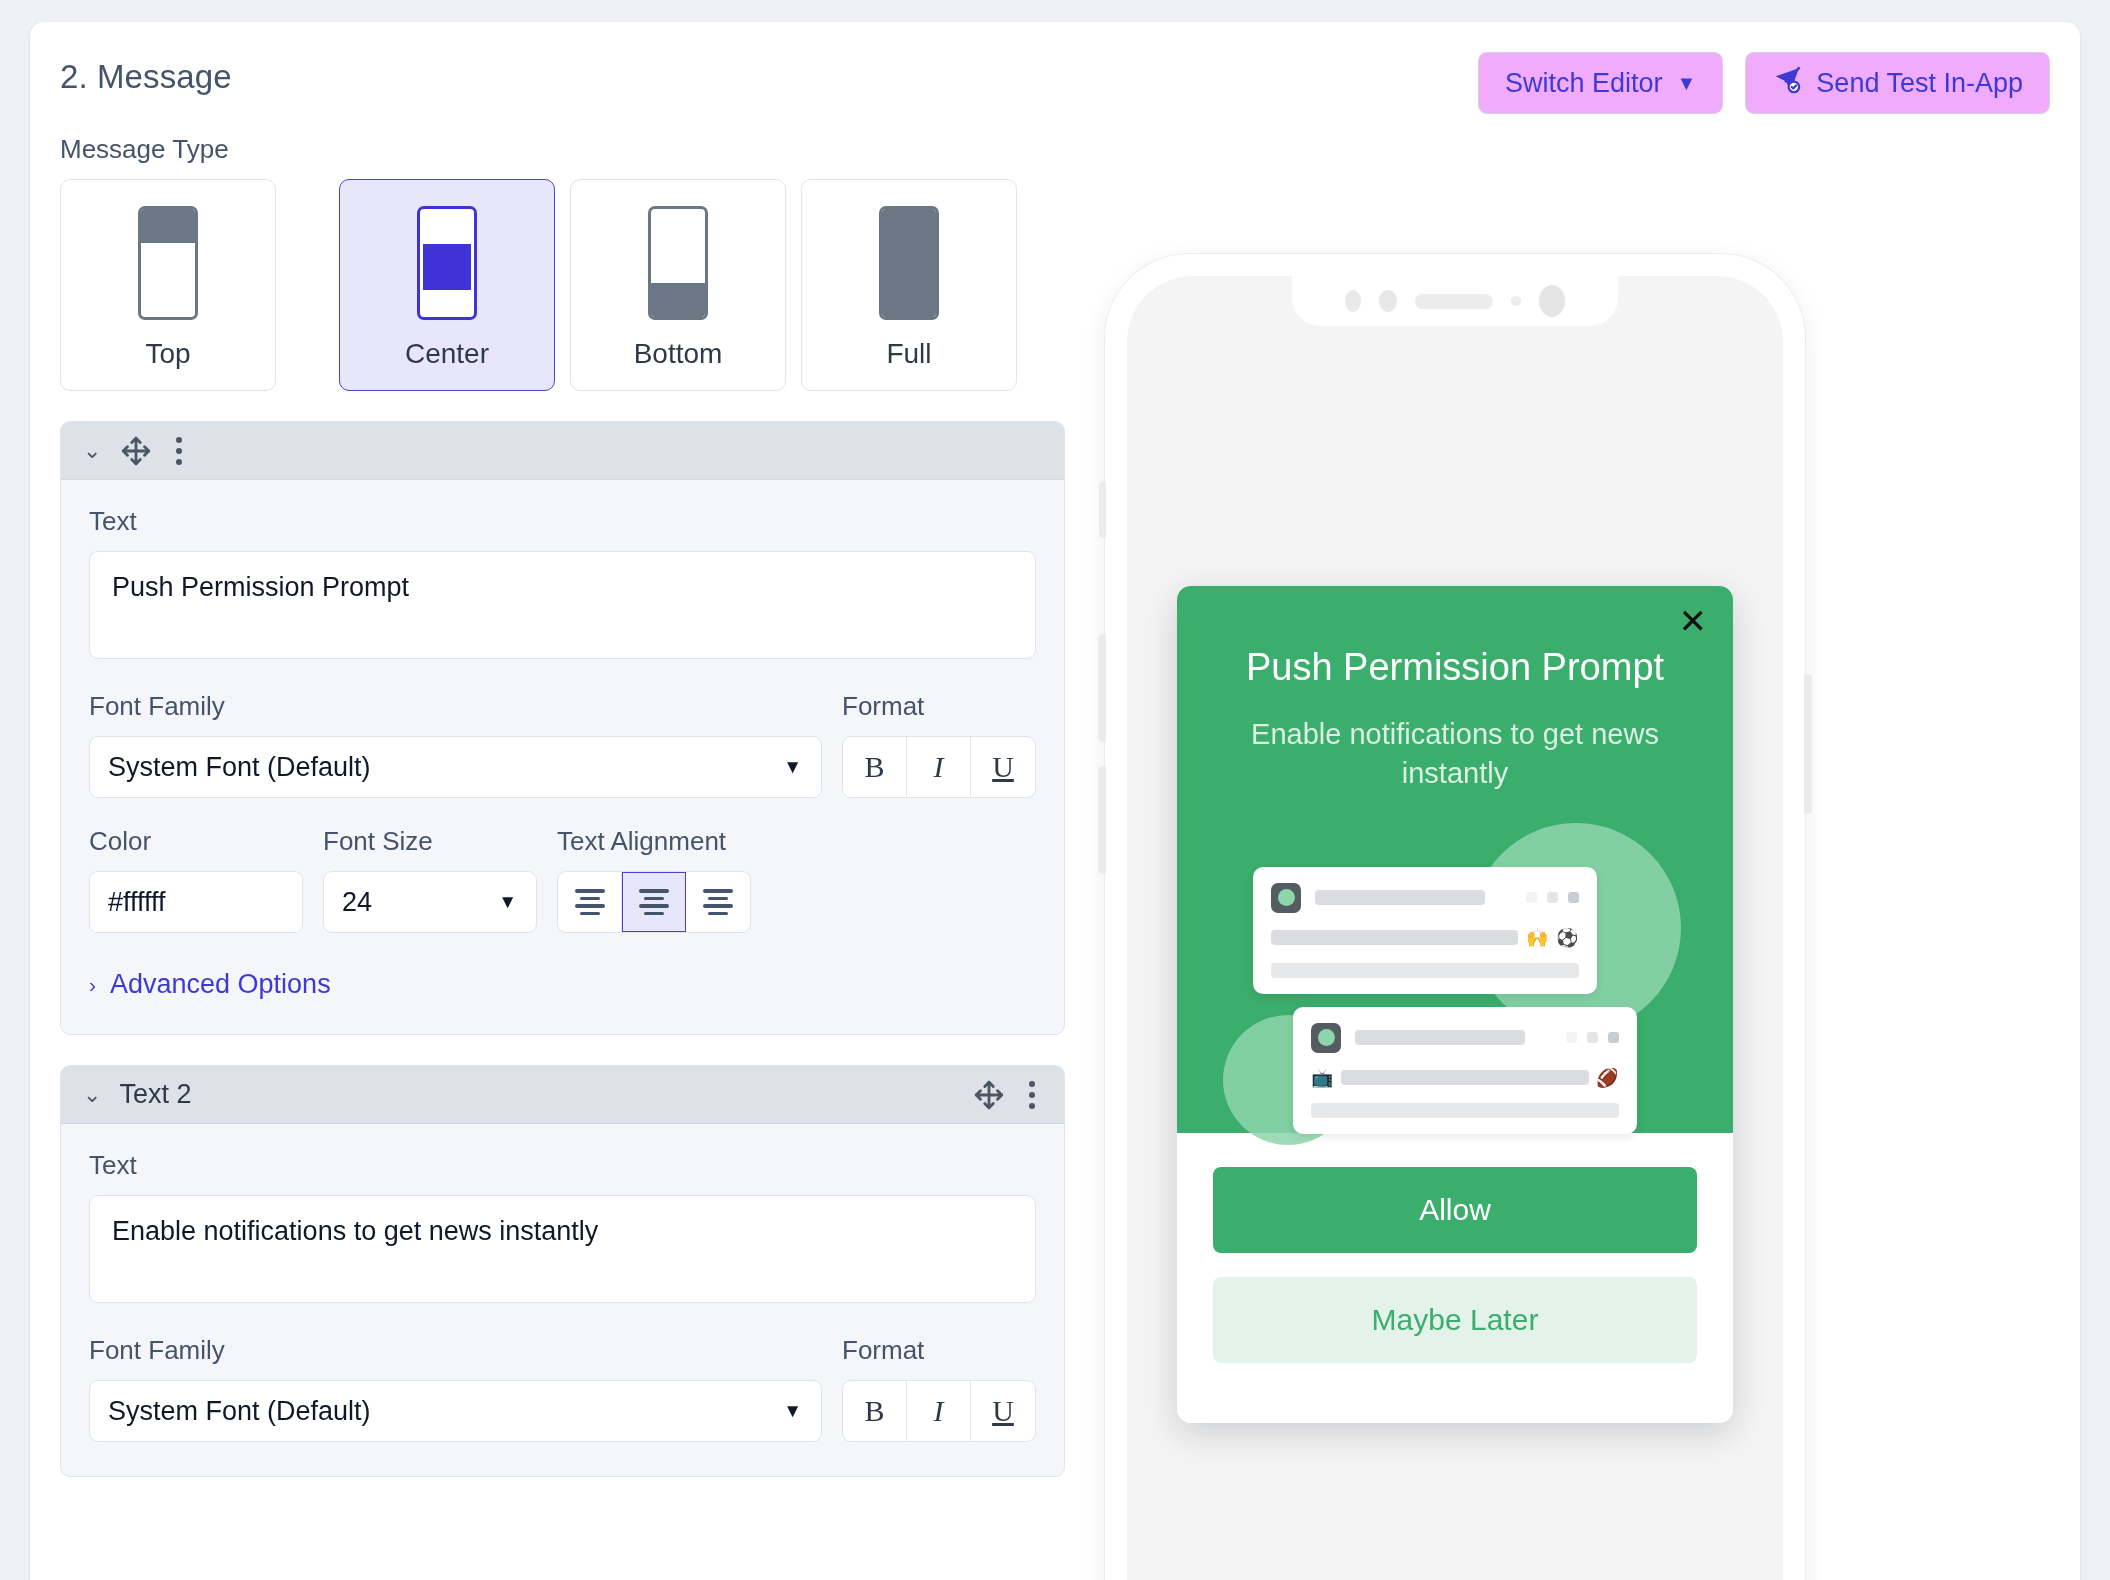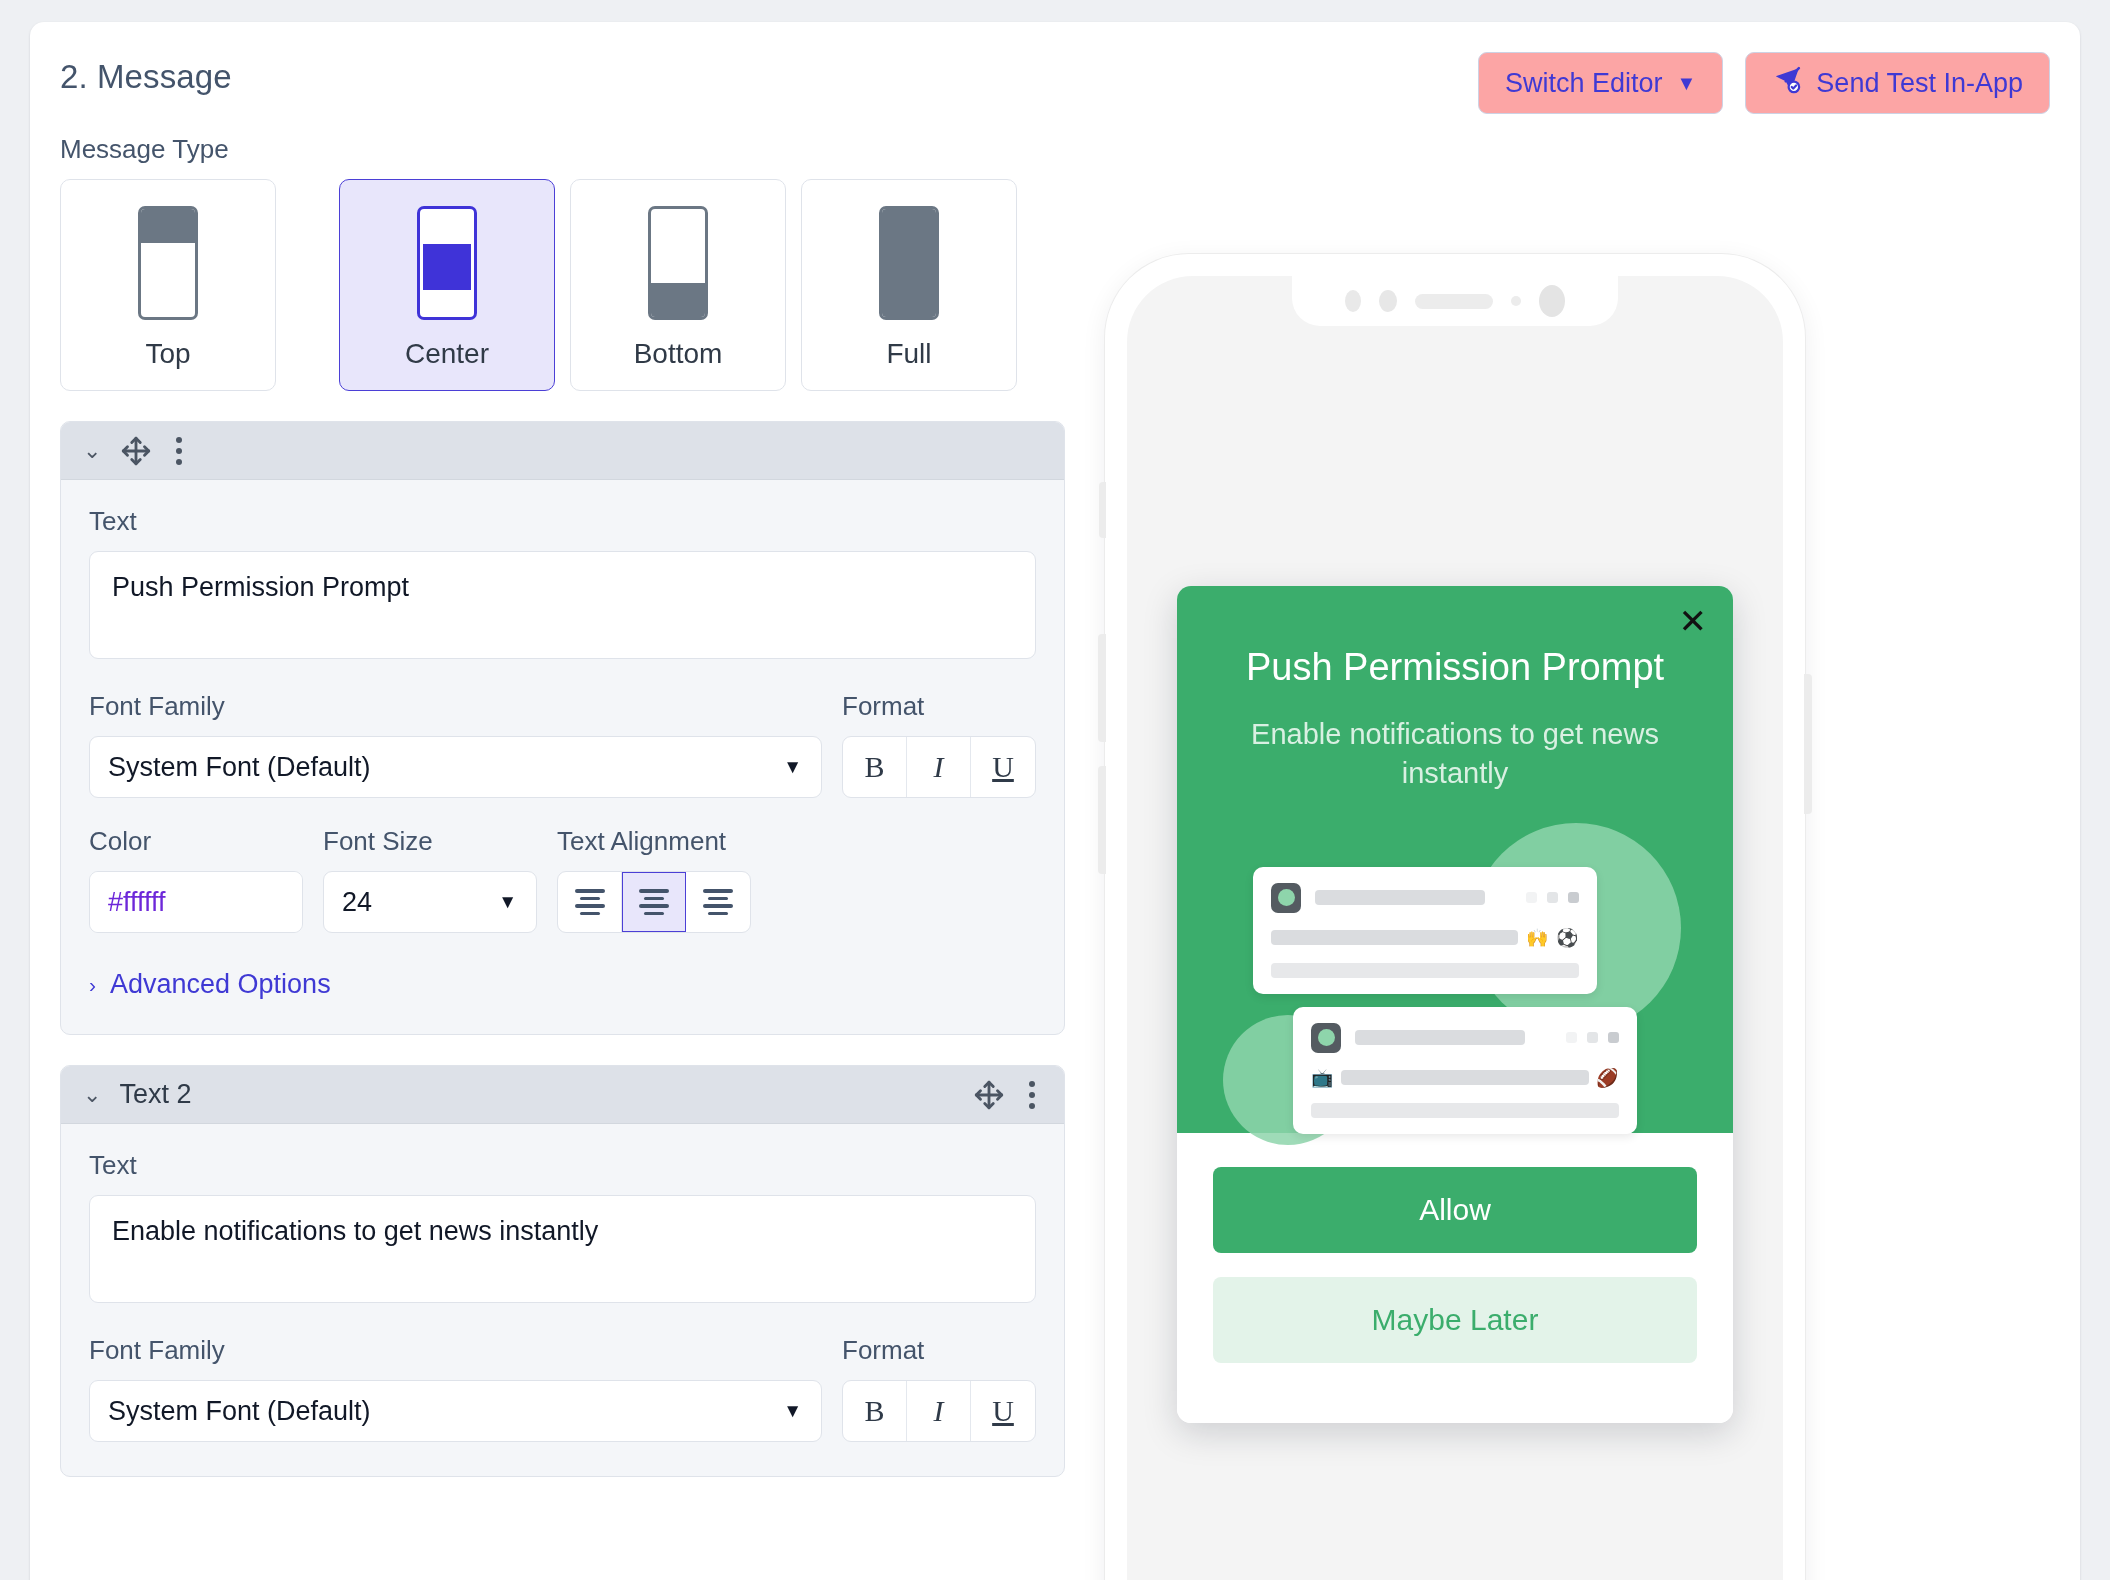--- a/index.html
+++ b/index.html
@@ -36,21 +36,21 @@
     letter-spacing: .1px;
   }
   .header-actions {
     position: absolute; right: 30px; top: 30px;
     display: flex; gap: 22px; align-items: center;
   }
   .btn-outline {
     display: flex; align-items: center; gap: 14px;
     height: 62px; padding: 0 26px;
     border: 1.5px solid #cdd2e4; border-radius: 9px;
-    background: #fca5a5;
+    background: #f0abfc;
     color: #3f39d4; font-size: 27px;
     cursor: pointer; white-space: nowrap;
   }
   .btn-outline .caret { font-size: 20px; line-height: 1; color: #3f39d4; }
 
   
   .body-wrap { position: relative; }
   .left-col {
     position: absolute; left: 30px; top: 0;
     width: 1005px;
@@ -131,21 +131,21 @@
   .select-wrap .caret-down {
     position: absolute; right: 20px; top: 50%; transform: translateY(-50%);
     font-size: 19px; color: #111827; pointer-events: none;
   }
   .color-field {
     display: flex; height: 62px;
     border: 1.5px solid #dfe3ea; border-radius: 9px; background: #fff; overflow: hidden;
   }
   .color-field input {
     border: none; outline: none; flex: 1; padding: 0 18px;
-    font-size: 27px; color: #6d28d9; font-family: "Liberation Sans", sans-serif;
+    font-size: 27px; color: #0f172a; font-family: "Liberation Sans", sans-serif;
   }
 
   .seg {
     display: inline-flex; border: 1.5px solid #dfe3ea;
     border-radius: 9px; overflow: hidden; background: #fff;
   }
   .seg > div {
     width: 64px; height: 60px;
     display: flex; align-items: center; justify-content: center;
     border-right: 1.5px solid #e4e8ee; cursor: pointer;

